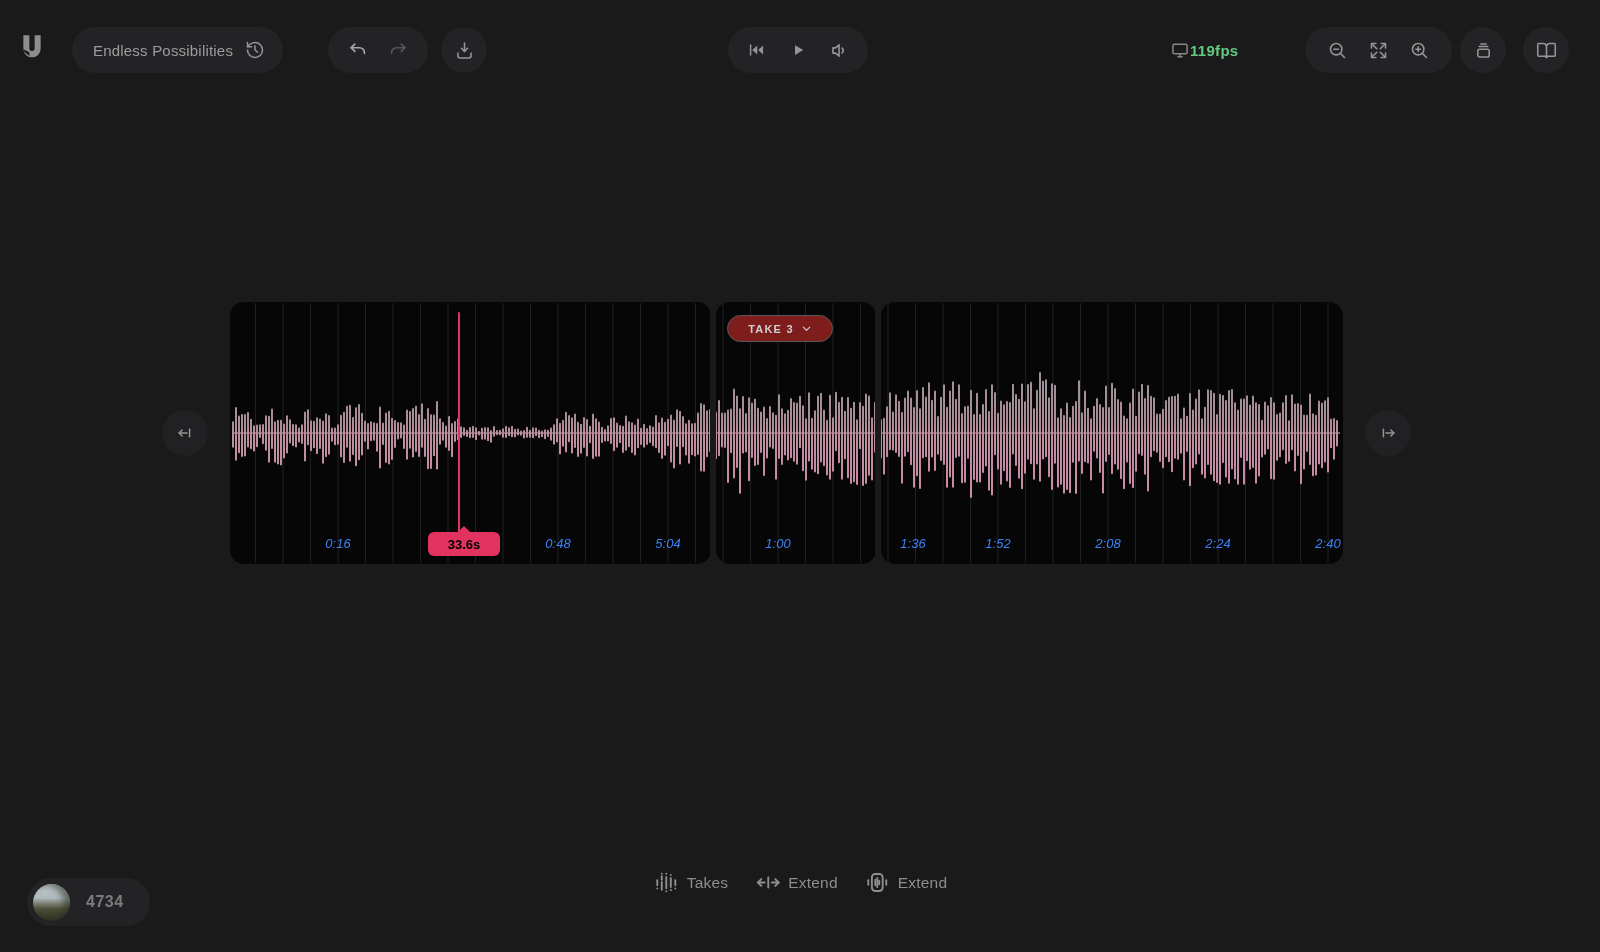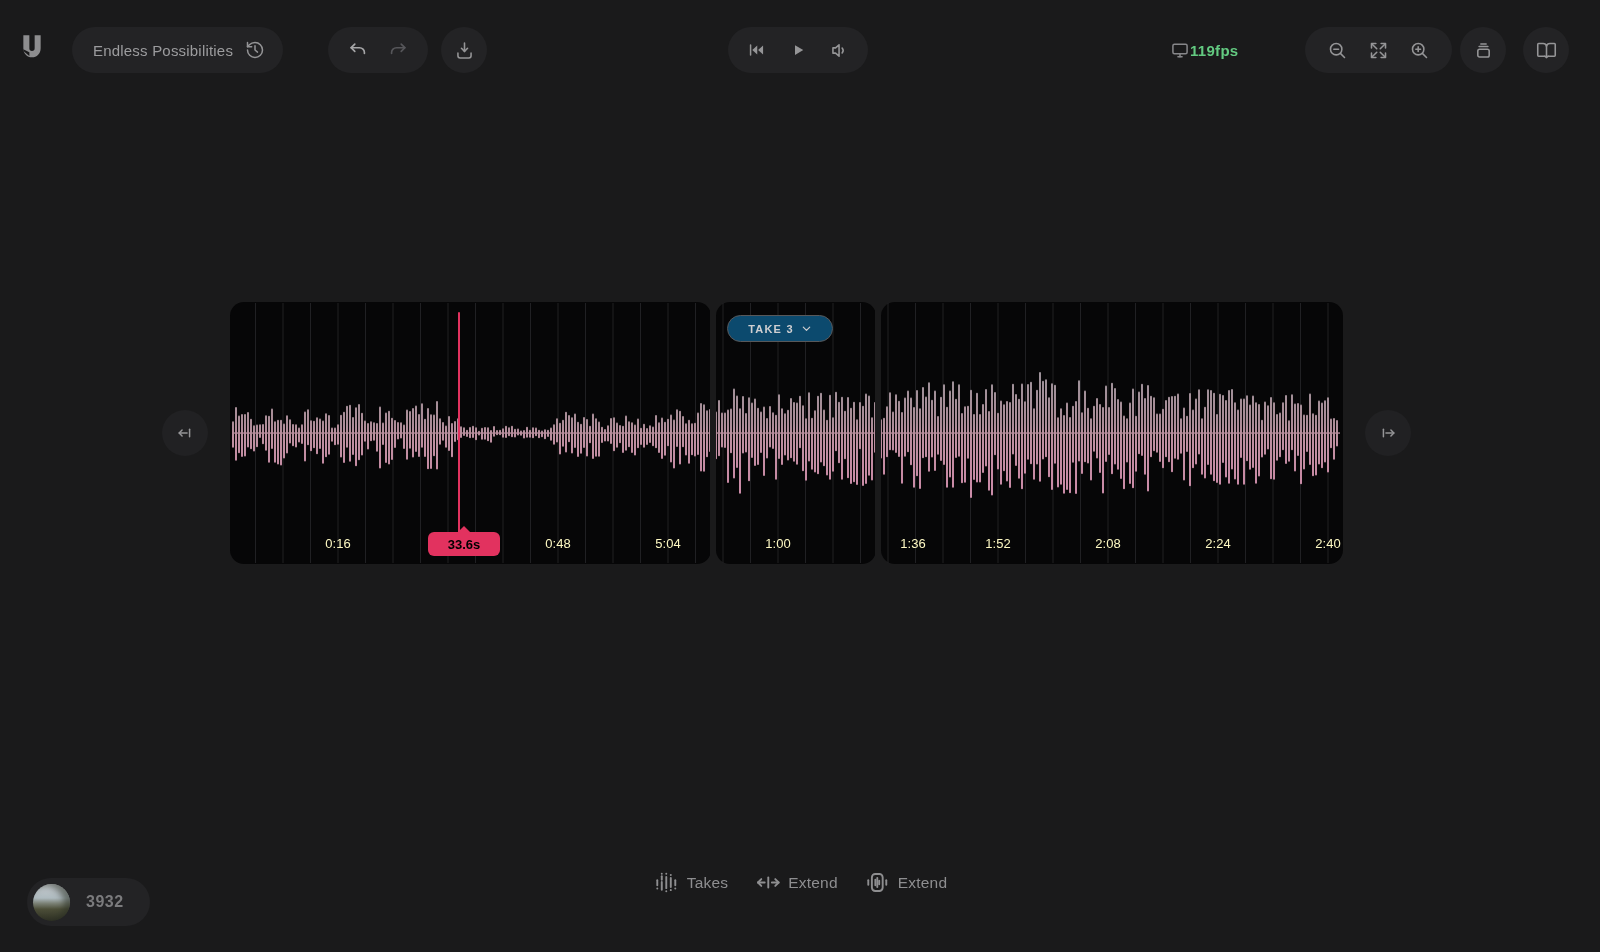--- a/index.html
+++ b/index.html
@@ -44,37 +44,37 @@
   #timeline { position:absolute; left:230px; top:302px; width:1113px; height:262px; }
   .seg { position:absolute; top:0; height:262px; background:#060607; border-radius:14px; }
   #seg-0 { left:0; width:481px; }
   #seg-1 { left:486px; width:160px; }
   #seg-2 { left:651px; width:462px; }
   #wave-svg { position:absolute; left:0; top:0; z-index:2; }
   .seg-gap { position:absolute; top:0; height:262px; width:6px; background:#1a1a1b; z-index:3; }
   #gap-0 { left:480px; } #gap-1 { left:645px; }
   #take-pill {
     position:absolute; left:497px; top:13px; width:106px; height:27px; z-index:5;
-    background:#0c4a6e; border:1.5px solid #58585a; border-radius:15px;
+    background:#7f1d1d; border:1.5px solid #58585a; border-radius:15px;
     display:flex; align-items:center; justify-content:center; gap:7px;
     color:#cfcfd1; font-size:11px; font-weight:bold; letter-spacing:1.2px; cursor:pointer;
   }
   #playhead-line { position:absolute; left:228px; top:10px; width:2.5px; height:222px; background:#e2325f; z-index:4; border-radius:2px; }
   #playhead-badge {
     position:absolute; left:198px; top:230px; width:72px; height:24px; z-index:5;
     background:#e2325f; border-radius:6px; color:#000000;
     font-size:13px; font-weight:bold;
     display:flex; align-items:center; justify-content:center;
   }
   #playhead-badge::before {
     content:""; position:absolute; top:-6px; left:50%; transform:translateX(-50%);
     border-left:7px solid transparent; border-right:7px solid transparent;
     border-bottom:7px solid #e2325f;
   }
-  .tick { position:absolute; top:234px; transform:translateX(-50%); font-size:13px; color:#fef9c3; z-index:4; }
+  .tick { position:absolute; top:234px; transform:translateX(-50%); font-size:13px; color:#3b82f6; z-index:4;font-style:italic; }
   .seek-btn { position:absolute; top:410px; width:46px; height:46px; border-radius:50%; background:#212123; border:none; cursor:pointer; display:flex; align-items:center; justify-content:center; }
   #seek-left-btn { left:162px; } #seek-right-btn { left:1365px; }
 
   
   #user-pill { position:absolute; left:27px; top:878px; height:48px; background:#232325; border-radius:24px; display:flex; align-items:center; padding:0 26px 0 6px; gap:16px; cursor:pointer; }
   #avatar { width:37px; height:37px; border-radius:50%;
     background:linear-gradient(180deg,#c9ced2 0%,#aebabf 38%,#7c8277 52%,#4c4e38 68%,#2e3024 100%);
     box-shadow: inset -6px 2px 6px rgba(40,45,35,.55);
   }
   #credits { font-size:16px; color:#7b7b7d; letter-spacing:.5px; font-weight:bold; }
@@ -672,21 +672,21 @@
 <button class="seek-btn" id="seek-right-btn">
   <svg width="20" height="20" viewBox="0 0 24 24" class="stroke-ic">
     <path d="M6.5 7.5v9"></path>
       <path d="M9.5 12H19"></path>
       <path d="m15.5 8.5 3.5 3.5-3.5 3.5"></path>
   </svg>
 </button>
 
 <div id="user-pill">
   <div id="avatar"></div>
-  <span id="credits">3932</span>
+  <span id="credits">4734</span>
 </div>
 
 <div id="actions">
   <button class="action-btn">
     <svg width="27" height="27" viewBox="0 0 24 24" class="stroke-ic">
       <path d="M4 10v4.5"></path>
         <path d="M4 17.2v.1"></path>
       <path d="M8 6.5v3"></path>
         <path d="M8 11.5v7"></path>
         <path d="M8 4.2v.1"></path>

